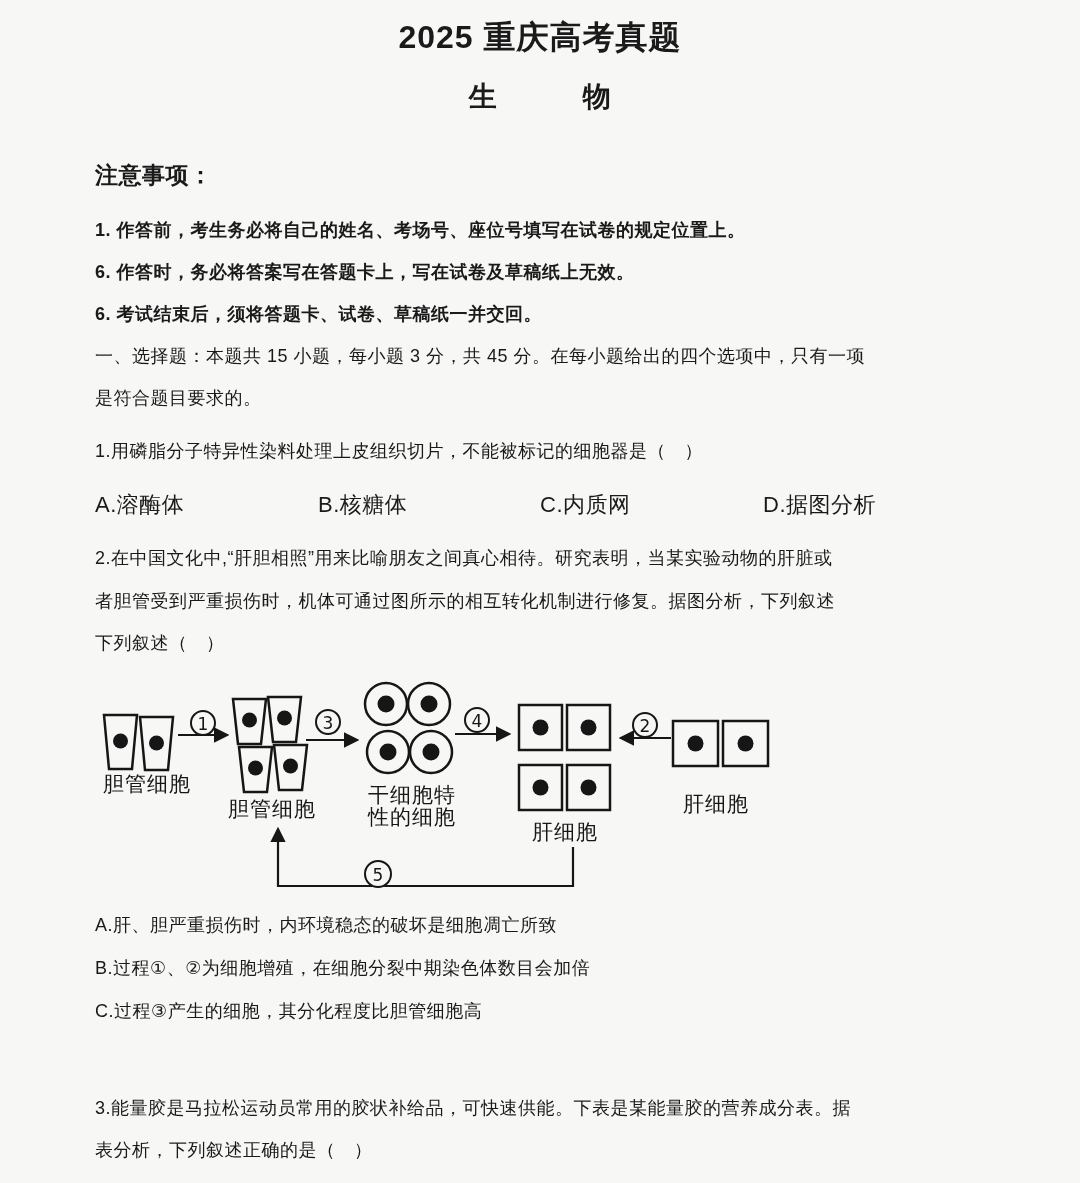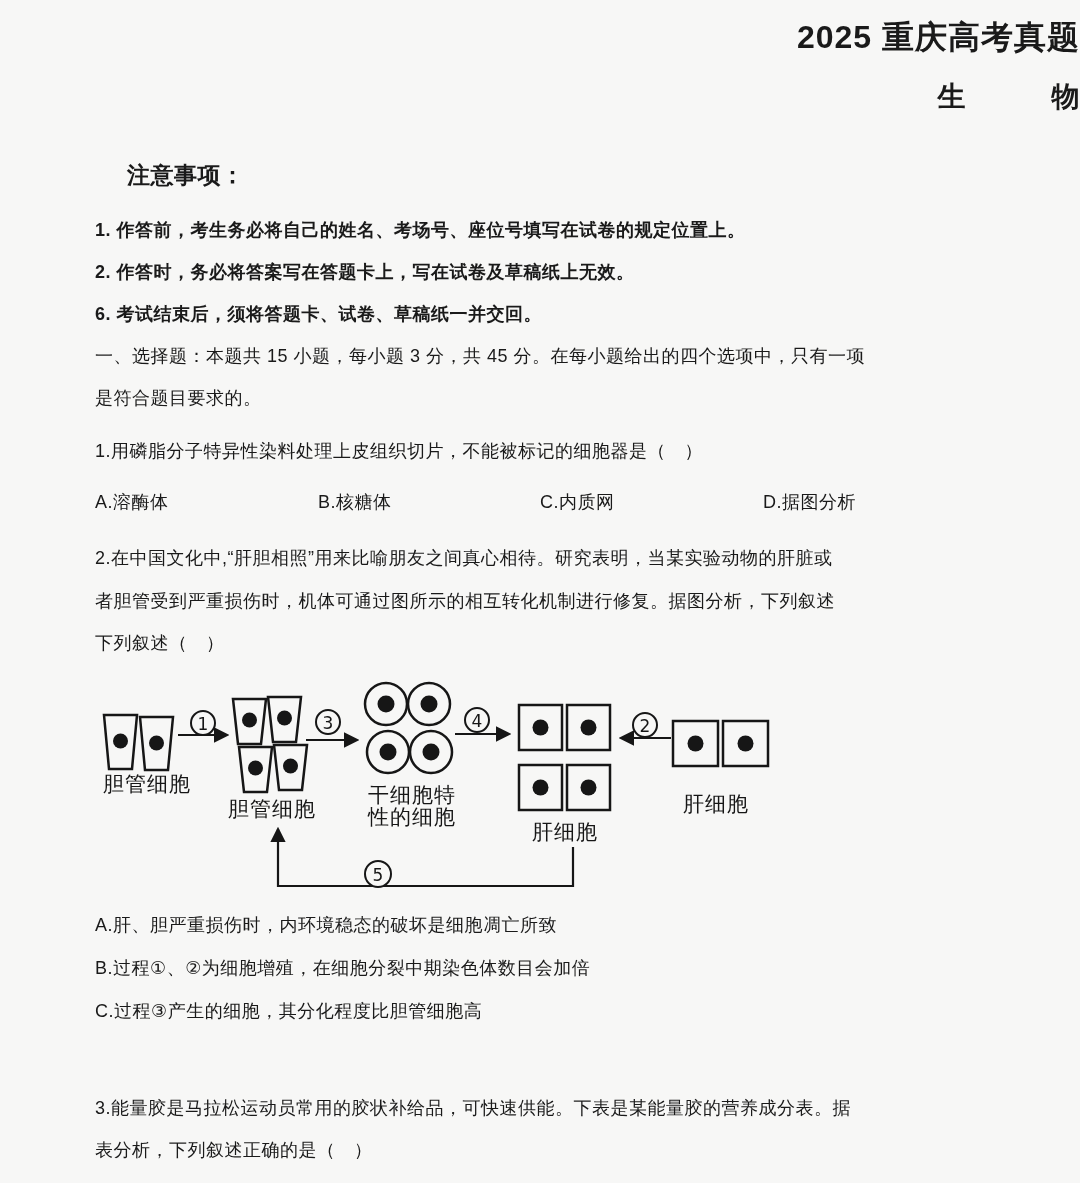--- a/index.html
+++ b/index.html
@@ -13,28 +13,28 @@
   }
   .line {
     position:absolute;
     left:95px;
     font-size:18px;
     line-height:30px;
     letter-spacing:0.5px;
     white-space:nowrap;
   }
   .bold { font-weight:700; }
-  .center { left:0; right:0; text-align:right; }
+  .center { left:0; right:0; text-align:center; }
   .title { top:22px; font-size:32px; font-weight:700; letter-spacing:1px; }
   .subject { top:82px; font-size:28px; font-weight:700; }
-  .notice { top:160px; font-size:23px;margin-left:32px; }
+  .notice { top:160px; font-size:23px; }
   .opt-row span {
     position:absolute;
     top:490px;
-    font-size:18px;
+    font-size:22px;
     letter-spacing:0.5px;
     white-space:nowrap;
   }
   .diagram {
     position:absolute;
     top:665px; left:0;
     width:1080px; height:235px;
   }
   .shape { fill:none; stroke:#161616; stroke-width:2.5; }
   .thin  { fill:none; stroke:#161616; stroke-width:2.2; }
@@ -54,21 +54,21 @@
 <body>
 
 <div class="page">
 
   <div class="line center title">2025 重庆高考真题</div>
   <div class="line center subject">生　　　物</div>
 
   <div class="line bold notice" style="top:160px">注意事项：</div>
 
   <div class="line bold" style="top:215px">1.  作答前，考生务必将自己的姓名、考场号、座位号填写在试卷的规定位置上。</div>
-  <div class="line bold" style="top:257px">2.  作答时，务必将答案写在答题卡上，写在试卷及草稿纸上无效。</div>
+  <div class="line bold" style="top:257px">6.  作答时，务必将答案写在答题卡上，写在试卷及草稿纸上无效。</div>
   <div class="line bold" style="top:299px">6.  考试结束后，须将答题卡、试卷、草稿纸一并交回。</div>
 
   <div class="line" style="top:341px">一、选择题：本题共 15 小题，每小题 3 分，共 45 分。在每小题给出的四个选项中，只有一项</div>
   <div class="line" style="top:383px">是符合题目要求的。</div>
 
   <div class="line" style="top:436px">1.用磷脂分子特异性染料处理上皮组织切片，不能被标记的细胞器是（　）</div>
 
   <div class="opt-row">
     <span style="left:95px">A.溶酶体</span>
     <span style="left:318px">B.核糖体</span>

